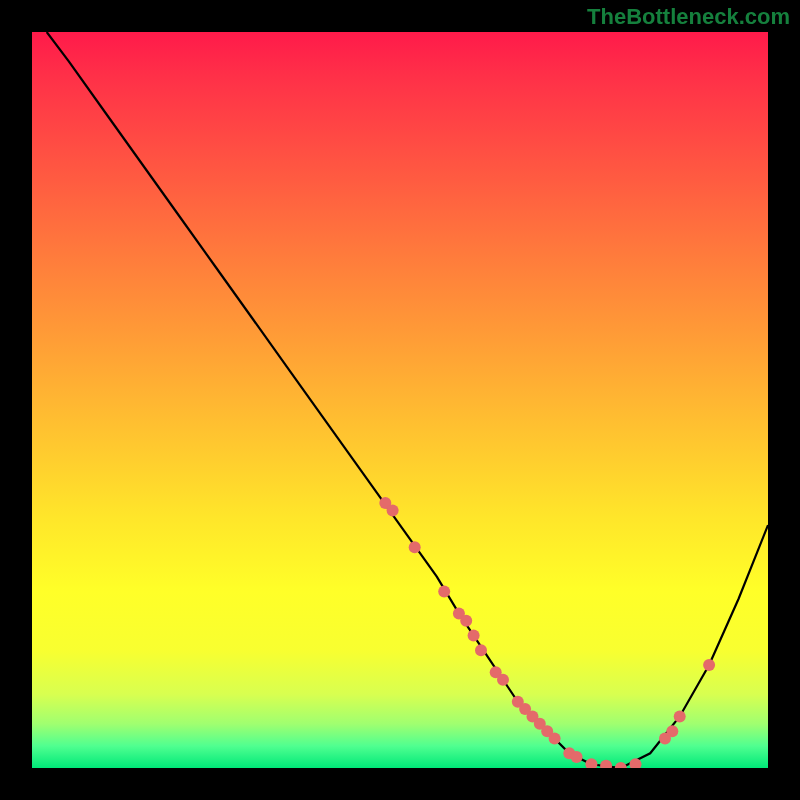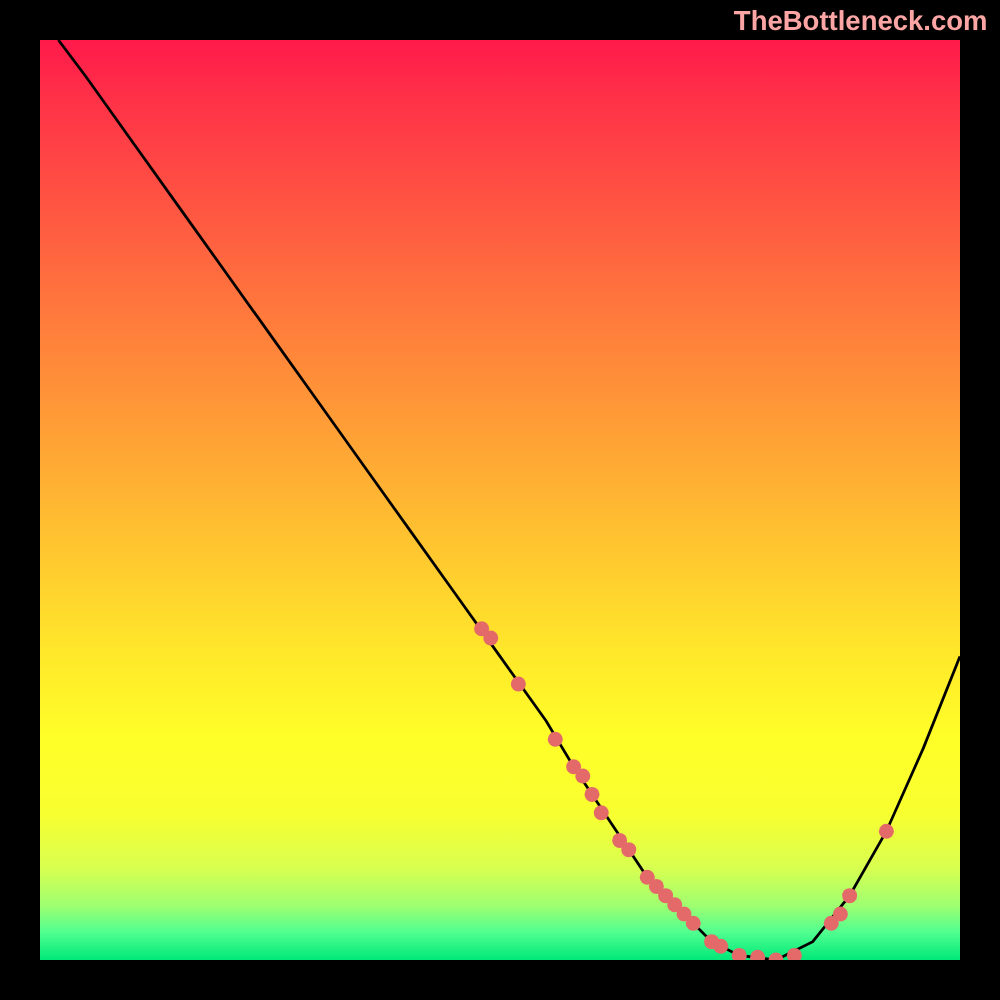--- a/index.html
+++ b/index.html
@@ -8,21 +8,21 @@
   background: #000;
   width: 800px;
   height: 800px;
   position: relative;
   font-family: Arial, sans-serif;
 }
 .watermark {
   position: absolute;
   top: 4px;
   right: 10px;
-  color: #fca5a5;
+  color: #15803d;
   font-size: 22px;
   font-weight: bold;
   z-index: 10;
 }
 .plot-area {
   position: absolute;
   left: 32px;
   top: 32px;
   width: 736px;
   height: 736px;

